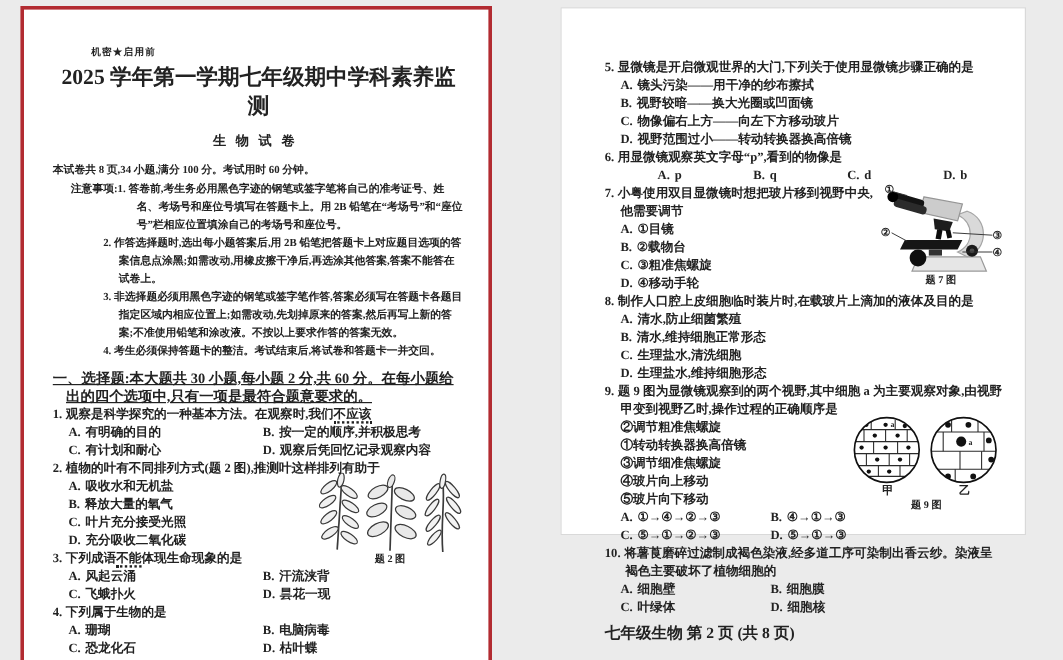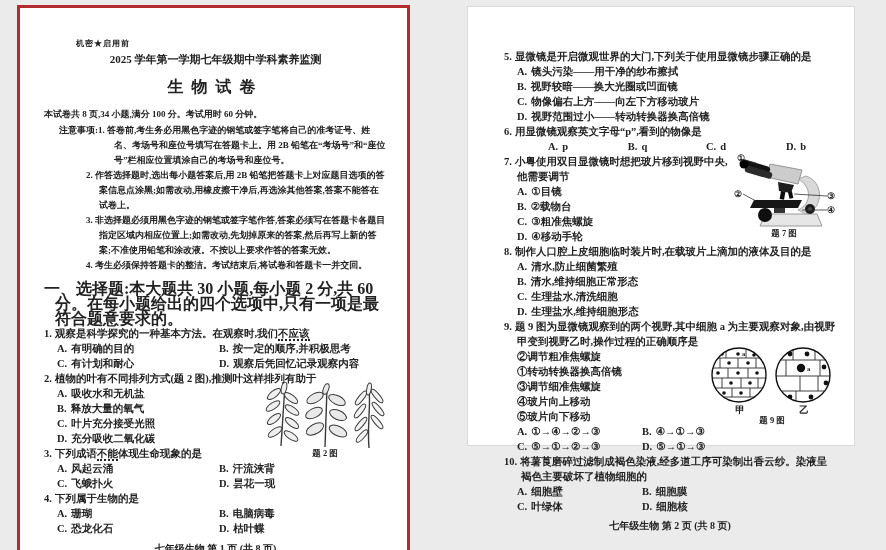--- a/index.html
+++ b/index.html
@@ -14,45 +14,45 @@
     left:17px;top:5px;width:393px;height:552px;
     border:3px solid #b22b31;
     padding:30px 20px 0 24px;
   }
   #page2{
     left:467px;top:6px;width:388px;height:440px;
     border:1px solid #d9d9d9;
     padding:42px 18px 0 36px;
   }
   .sec-note{font-size:8px;font-weight:700;margin-left:32px;letter-spacing:1px;}
-  .exam-title{font-size:11px;font-weight:700;text-align:center;margin-top:3px;}
-  .subject-title{font-size:16px;font-weight:700;text-align:center;letter-spacing:8px;margin-top:10px;}
+  .exam-title{font-size:18px;font-weight:700;text-align:center;margin-top:3px;}
+  .subject-title{font-size:11px;font-weight:700;text-align:center;letter-spacing:8px;margin-top:10px;}
   .exam-info{font-size:9px;font-weight:700;margin-top:10px;}
   .notes{font-size:9px;line-height:15px;margin-top:2px;font-weight:600;}
   .note{margin-left:42px;padding-left:13px;text-indent:-13px;}
   .note.first{margin-left:15px;padding-left:55px;text-indent:-55px;}
   .nlabel{font-weight:700;}
-  .sech{font-size:16px;font-weight:700;line-height:15px;margin-top:8px;padding-left:11px;text-indent:-11px;}
+  .sech{font-size:12px;font-weight:700;line-height:15px;margin-top:8px;padding-left:11px;text-indent:-11px;text-decoration:underline;}
   .q{font-size:10.5px;line-height:15px;font-weight:600;}
   .stem{padding-left:13px;text-indent:-13px;}
   .q10 .stem{padding-left:17px;text-indent:-17px;}
   .qn{padding-right:3px;}
   .opts{margin-left:13px;}
   .opt .ok{padding-right:4px;}
   .opts2{display:grid;grid-template-columns:162px auto;}
   #page2 .opts2{grid-template-columns:125px auto;}
   .opts4{display:grid;grid-template-columns:82px 77px 80px auto;text-align:center;}
   .emph{border-bottom:2px dotted #222;padding-bottom:0;}
   .figure{float:right;text-align:center;}
   .fig-caption{font-size:8.5px;font-weight:700;line-height:11px;}
   .fig2{width:124px;margin:-4px 0 0 4px;}
   .fig7{width:104px;margin:-2px 0 0 4px;}
   .fig9{width:128px;margin:-4px 0 0 4px;}
   .fig9-labels{display:flex;justify-content:space-around;font-size:9.5px;font-weight:700;line-height:10px;margin-top:-2px;}
-  .footer{font-size:10px;font-weight:700;text-align:center;clear:both;}
+  .footer{font-size:13px;font-weight:700;clear:both;}
   #page1 .footer{margin-top:6px;}
   #page2 .footer{margin-top:5px;}
   svg{display:block;}
   svg text{font-family:"Liberation Serif","DejaVu Serif",serif;}
 </style>
 </head>
 <body>
 
 <div class="page" id="page1">
   <div class="sec-note">机密★启用前</div>

